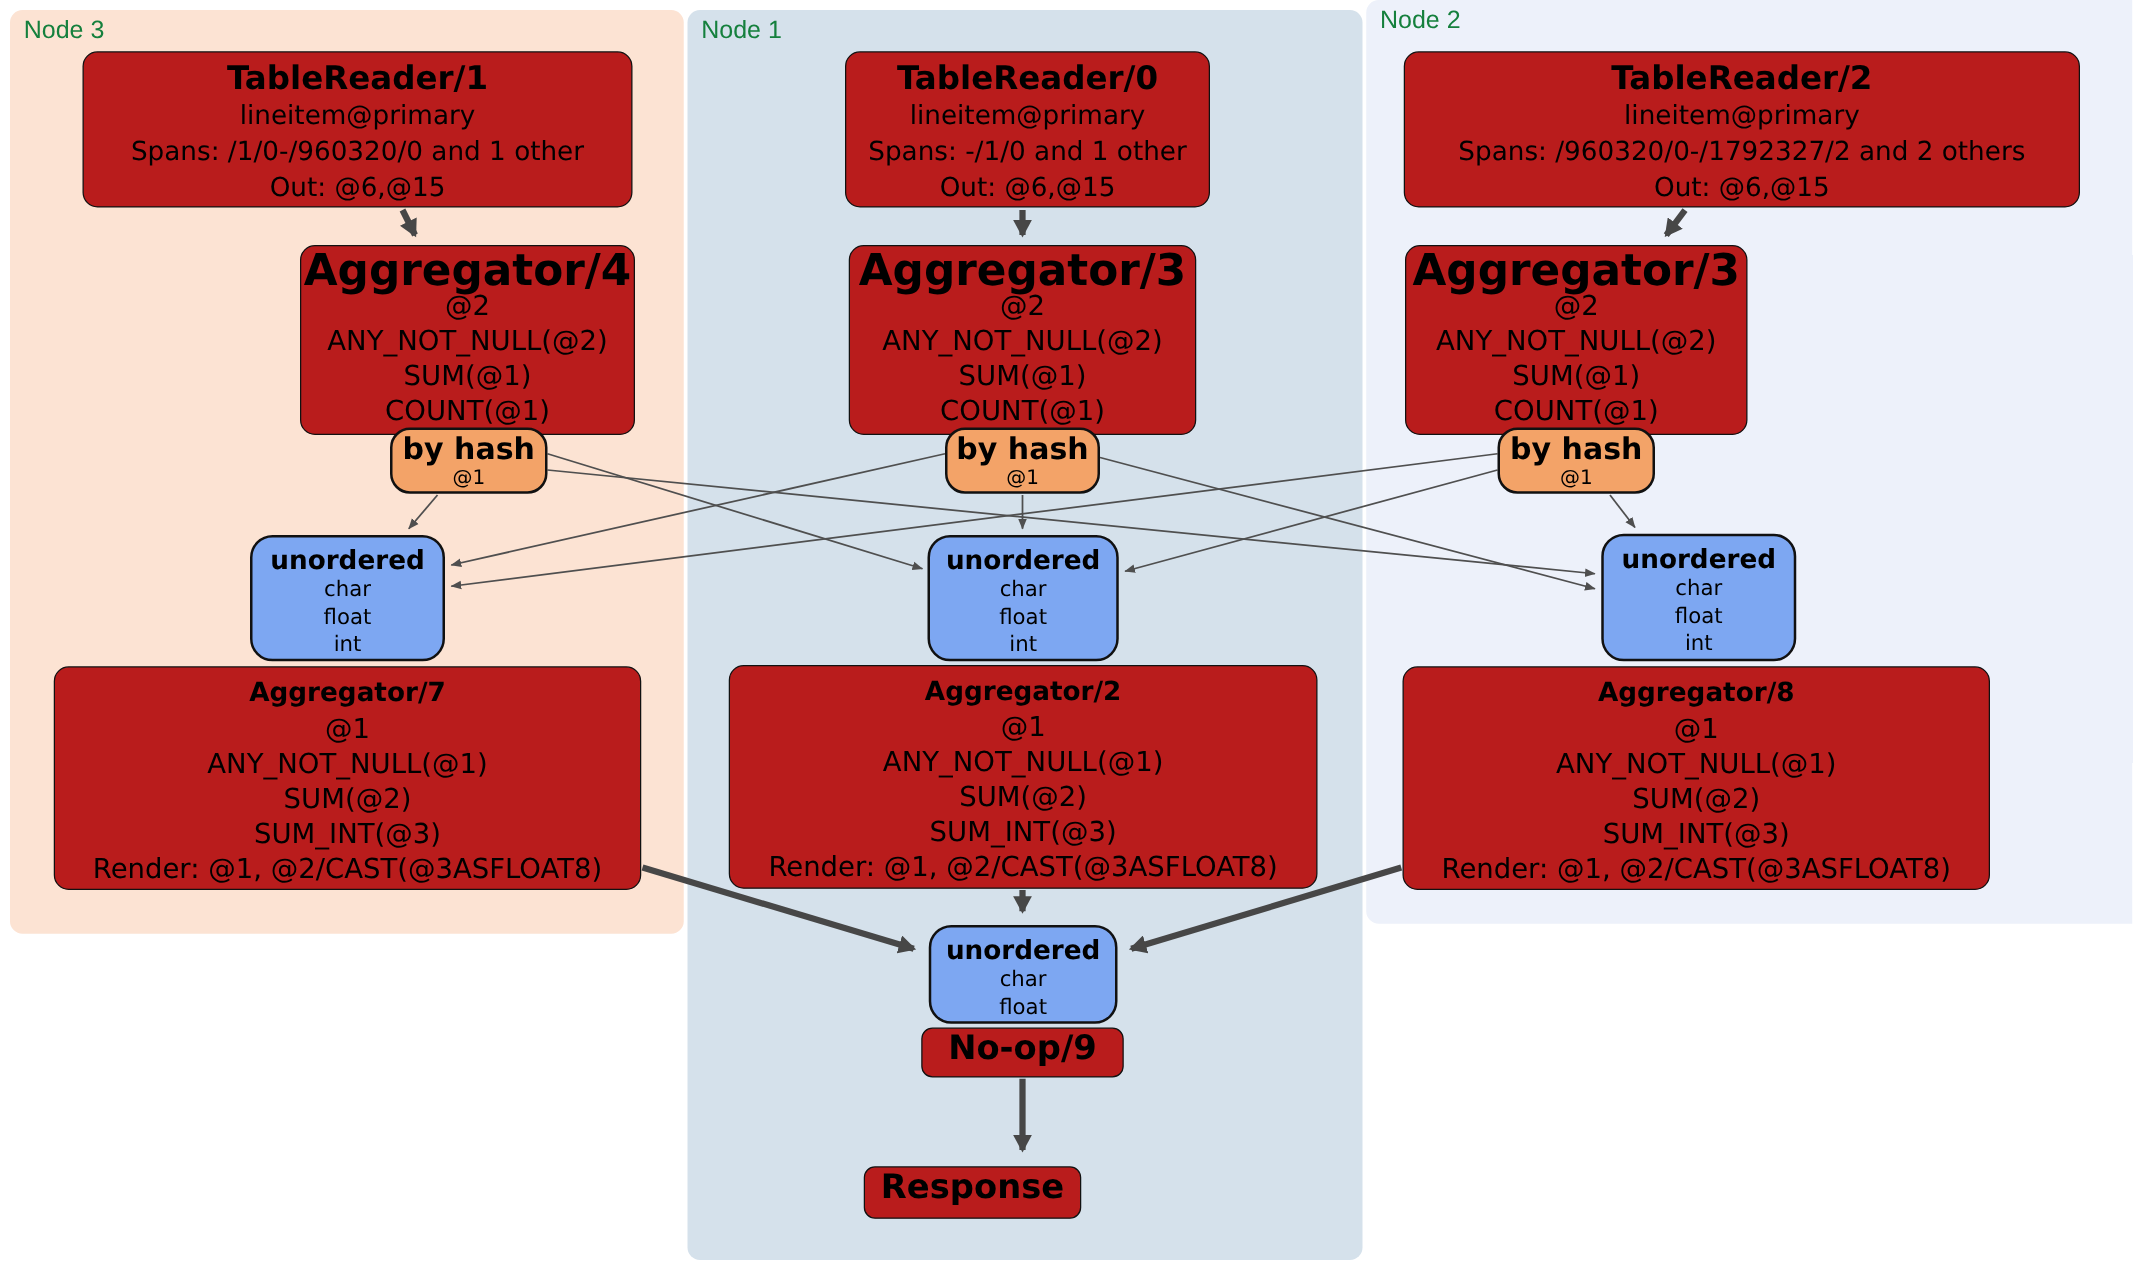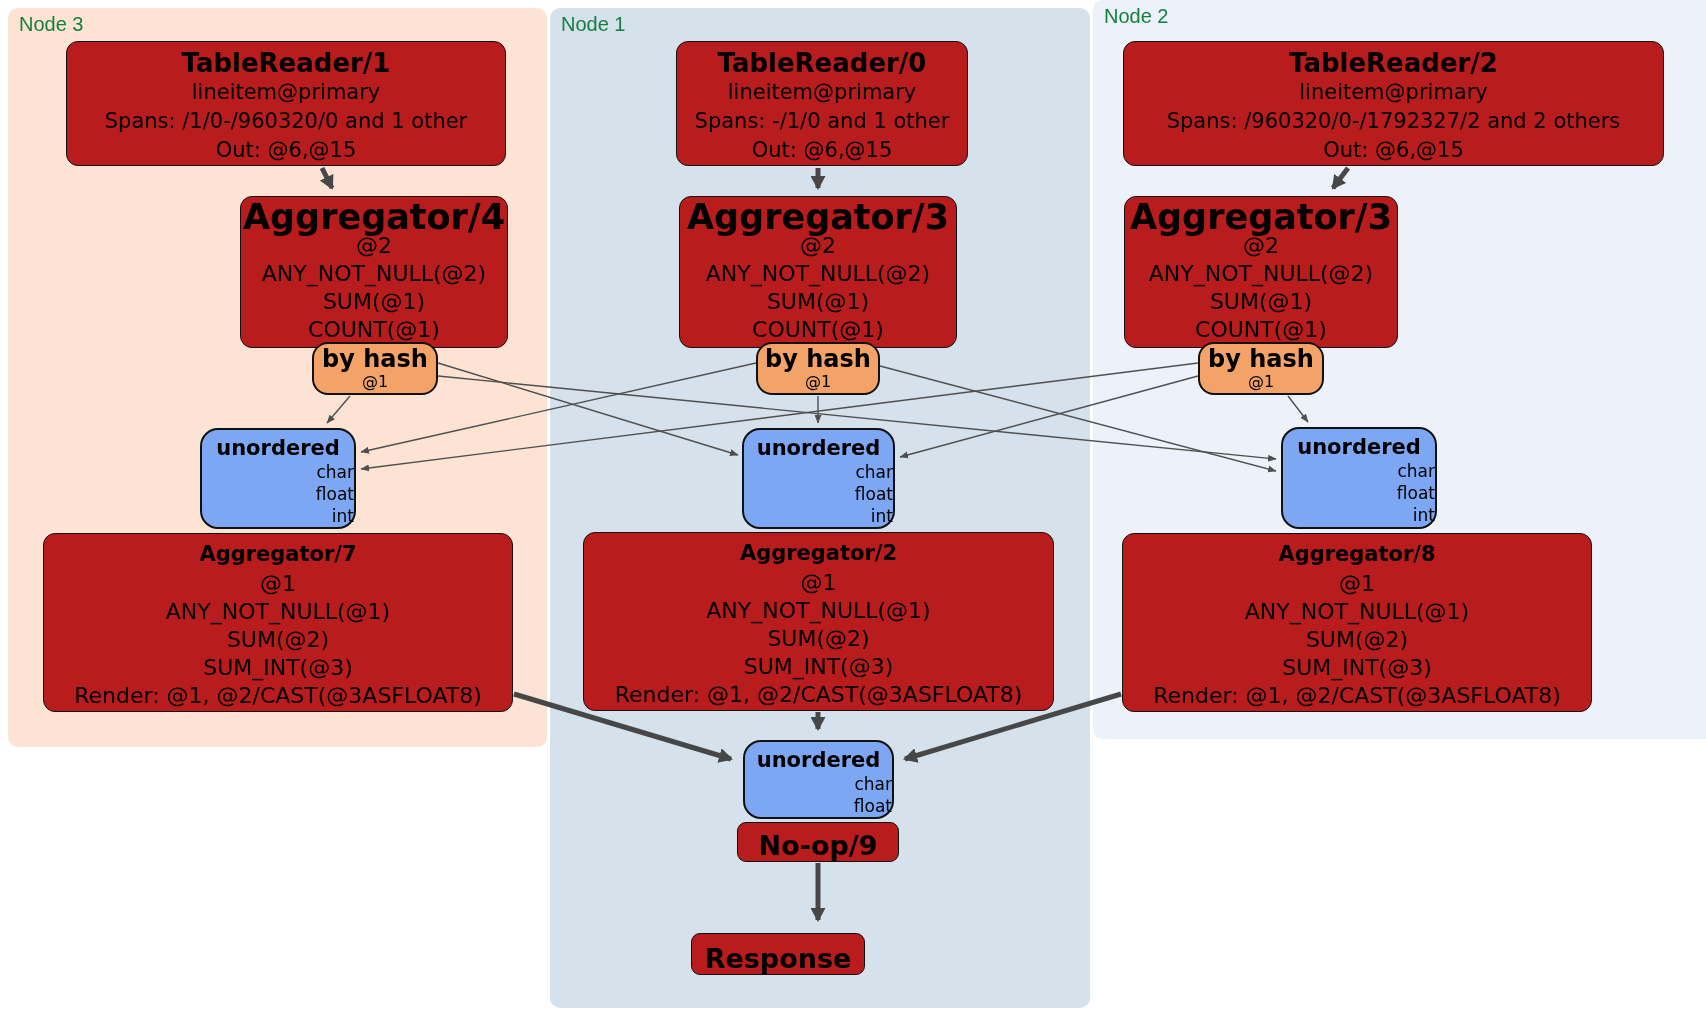--- a/index.html
+++ b/index.html
@@ -32,23 +32,23 @@
     background:#f3a368; border:2px solid #111; border-radius:16px;
     padding-top:3px; z-index:4;
   }
   .router .title { font-size:24px; line-height:25px; }
   .router .line  { font-size:16px; line-height:19px; }
   .sync {
     background:#7da7f2; border:2px solid #111; border-radius:18px;
     padding-top:6px; z-index:4;
   }
   .sync .title { font-size:21px; line-height:25px; }
-  .sync .line  { font-size:17px; line-height:22px;text-align:right; }
+  .sync .line  { font-size:17px; line-height:22px; }
   .pill {
-    display:flex; align-items:flex-end; justify-content:center;
+    display:flex; align-items:flex-start; justify-content:center;
     border-radius:9px; font-weight:bold; font-size:27px; padding-top:0;
   }
 </style>
 </head>
 <body>
 
 <div class="canvas">
 
   <div class="panel" style="left:8px;top:8px;width:539px;height:739px;background:#fce3d3">
     <span class="panel-label">Node 3</span>

